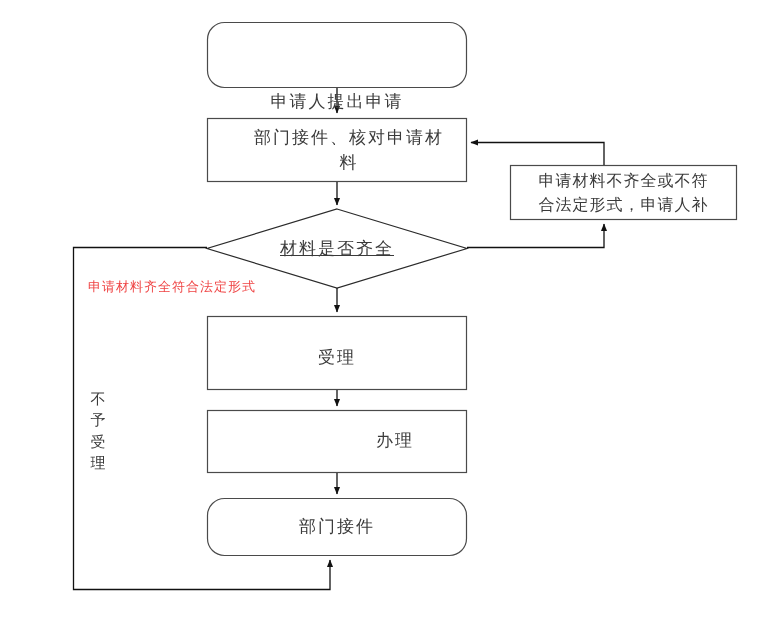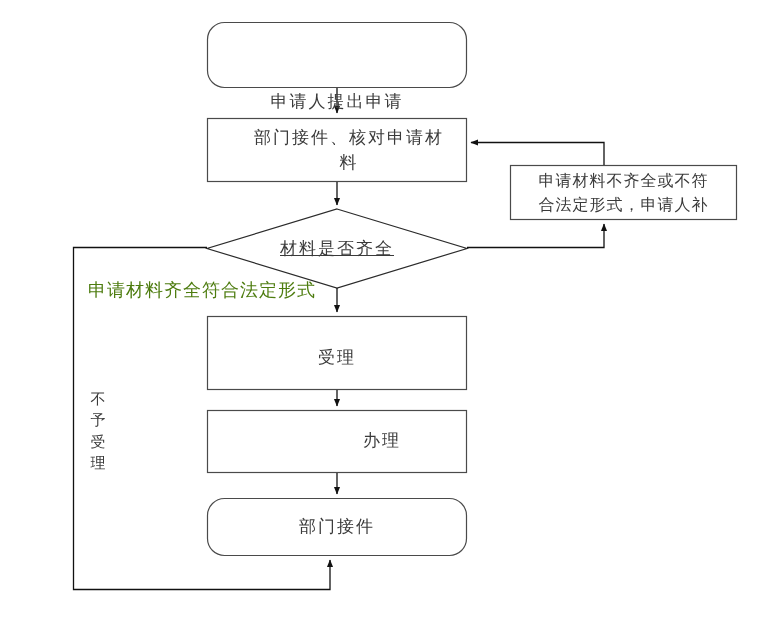--- a/index.html
+++ b/index.html
@@ -32,22 +32,22 @@
     color: #3a3a3a;
     font-size: 17px;
     letter-spacing: 2px;
     line-height: 1.5;
     text-align: center;
     white-space: pre-line;
     pointer-events: none;
   }
   .edge-label {
     position: absolute;
-    color: #4d7c0f;
-    font-size: 18px;
+    color: #ef4444;
+    font-size: 13px;
     letter-spacing: 1px;
     white-space: nowrap;
   }
   .edge-label-vertical {
     position: absolute;
     color: #3a3a3a;
     font-size: 15px;
     line-height: 1.42;
     text-align: center;
     width: 20px;
@@ -105,21 +105,21 @@
 
   <div class="node-text" style="left:207px; top:118px; width:204px; height:64px;margin-left:40px;">部门接件、核对申请材料</div>
 
   <div class="node-text" style="left:207px; top:209px; width:260px; height:79px;text-decoration:underline;">材料是否齐全</div>
 
   <div class="node-text" style="left:510px; top:165px; width:227px; height:55px; font-size:16px; letter-spacing:1px;">申请材料不齐全或不符
 合法定形式，申请人补</div>
 
   <div class="node-text" style="left:207px; top:316px; width:260px; height:84px;">受理</div>
 
-  <div class="node-text" style="left:212px; top:410px; width:260px; height:62px;padding-left:40px;">办理</div>
+  <div class="node-text" style="left:225px; top:410px; width:260px; height:62px;padding-left:40px;">办理</div>
 
   <div class="node-text" style="left:207px; top:498px; width:260px; height:58px;">部门接件</div>
 
   <div class="edge-label" style="left:88px; top:278px;">申请材料齐全符合法定形式</div>
 
   <div class="edge-label-vertical" style="left:88px; top:389px;">不
 予
 受
 理</div>
 

